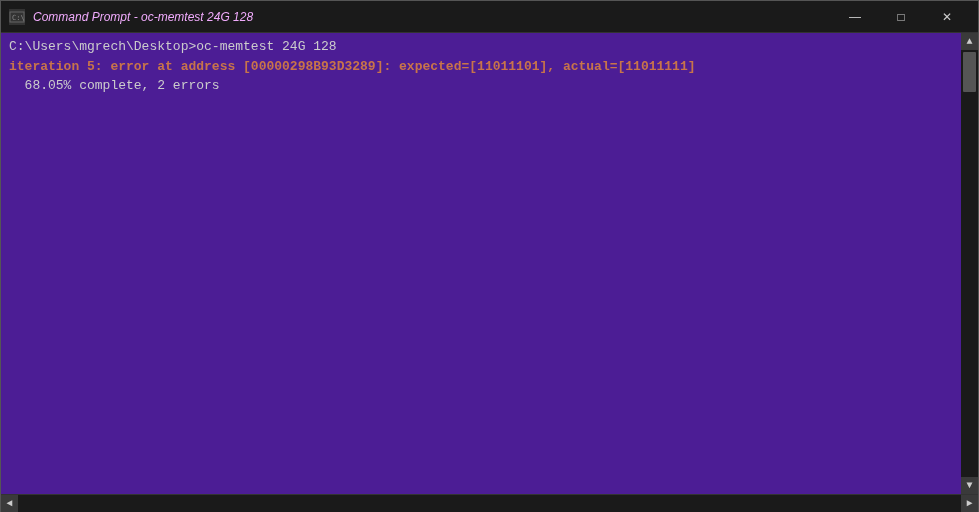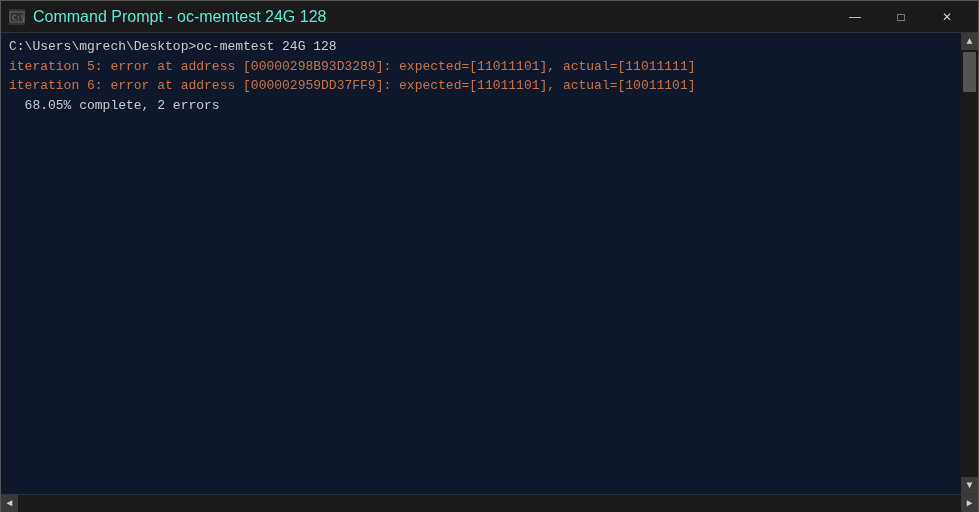--- a/index.html
+++ b/index.html
@@ -41,23 +41,24 @@
       background: #333;
       display: flex;
       align-items: center;
       justify-content: center;
       font-size: 10px;
       color: #ccc;
     }
 
     .title-bar-text {
       flex: 1;
-      font-size: 16px;
-      color: #5eead4;
+      font-size: 12px;
+      color: #f0abfc;
       font-family: 'Segoe UI', sans-serif;
+      font-style: italic;
     }
 
     .title-bar-controls {
       display: flex;
       gap: 0;
     }
 
     .title-bar-btn {
       width: 46px;
       height: 32px;
@@ -67,21 +68,21 @@
       font-size: 12px;
       color: #cccccc;
       cursor: pointer;
       font-family: 'Segoe UI', sans-serif;
       background: transparent;
       border: none;
     }
 
     .console-body {
       flex: 1;
-      background: #0f172a;
+      background: #4c1d95;
       padding: 4px 8px;
       overflow: hidden;
       position: relative;
     }
 
     .console-line {
       font-size: 13px;
       line-height: 1.5;
       white-space: pre;
       font-family: 'Consolas', 'Courier New', monospace;
@@ -175,22 +176,21 @@
       <button class="title-bar-btn">—</button>
       <button class="title-bar-btn">□</button>
       <button class="title-bar-btn close">✕</button>
     </div>
   </div>
 
   <div class="console-body">
     <div class="console-content">
 
     <div class="console-line" style="color: rgb(204, 204, 204);">C:\Users\mgrech\Desktop&gt;oc-memtest 24G 128</div>
-        <div class="console-line" style="color: rgb(200, 116, 74);">iteration 5: error at address [00000298B93D3289]: expected=[11011101], actual=[11011111]</div>
-        <div class="console-line" style="color: rgb(200, 116, 74);">iteration 6: error at address [000002959DD37FF9]: expected=[11011101], actual=[10011101]</div>
+        <div class="console-line" style="color: rgb(200, 116, 74); font-weight: bold;">iteration 5: error at address [00000298B93D3289]: expected=[11011101], actual=[11011111]</div>
         <div class="console-line" style="color: rgb(204, 204, 204);">  68.05% complete, 2 errors</div>
       </div>
 
     <div class="scrollbar">
       <div class="scrollbar-arrow">▲</div>
       <div class="scrollbar-track">
         <div class="scrollbar-thumb"></div>
       </div>
       <div class="scrollbar-arrow">▼</div>
     </div>

